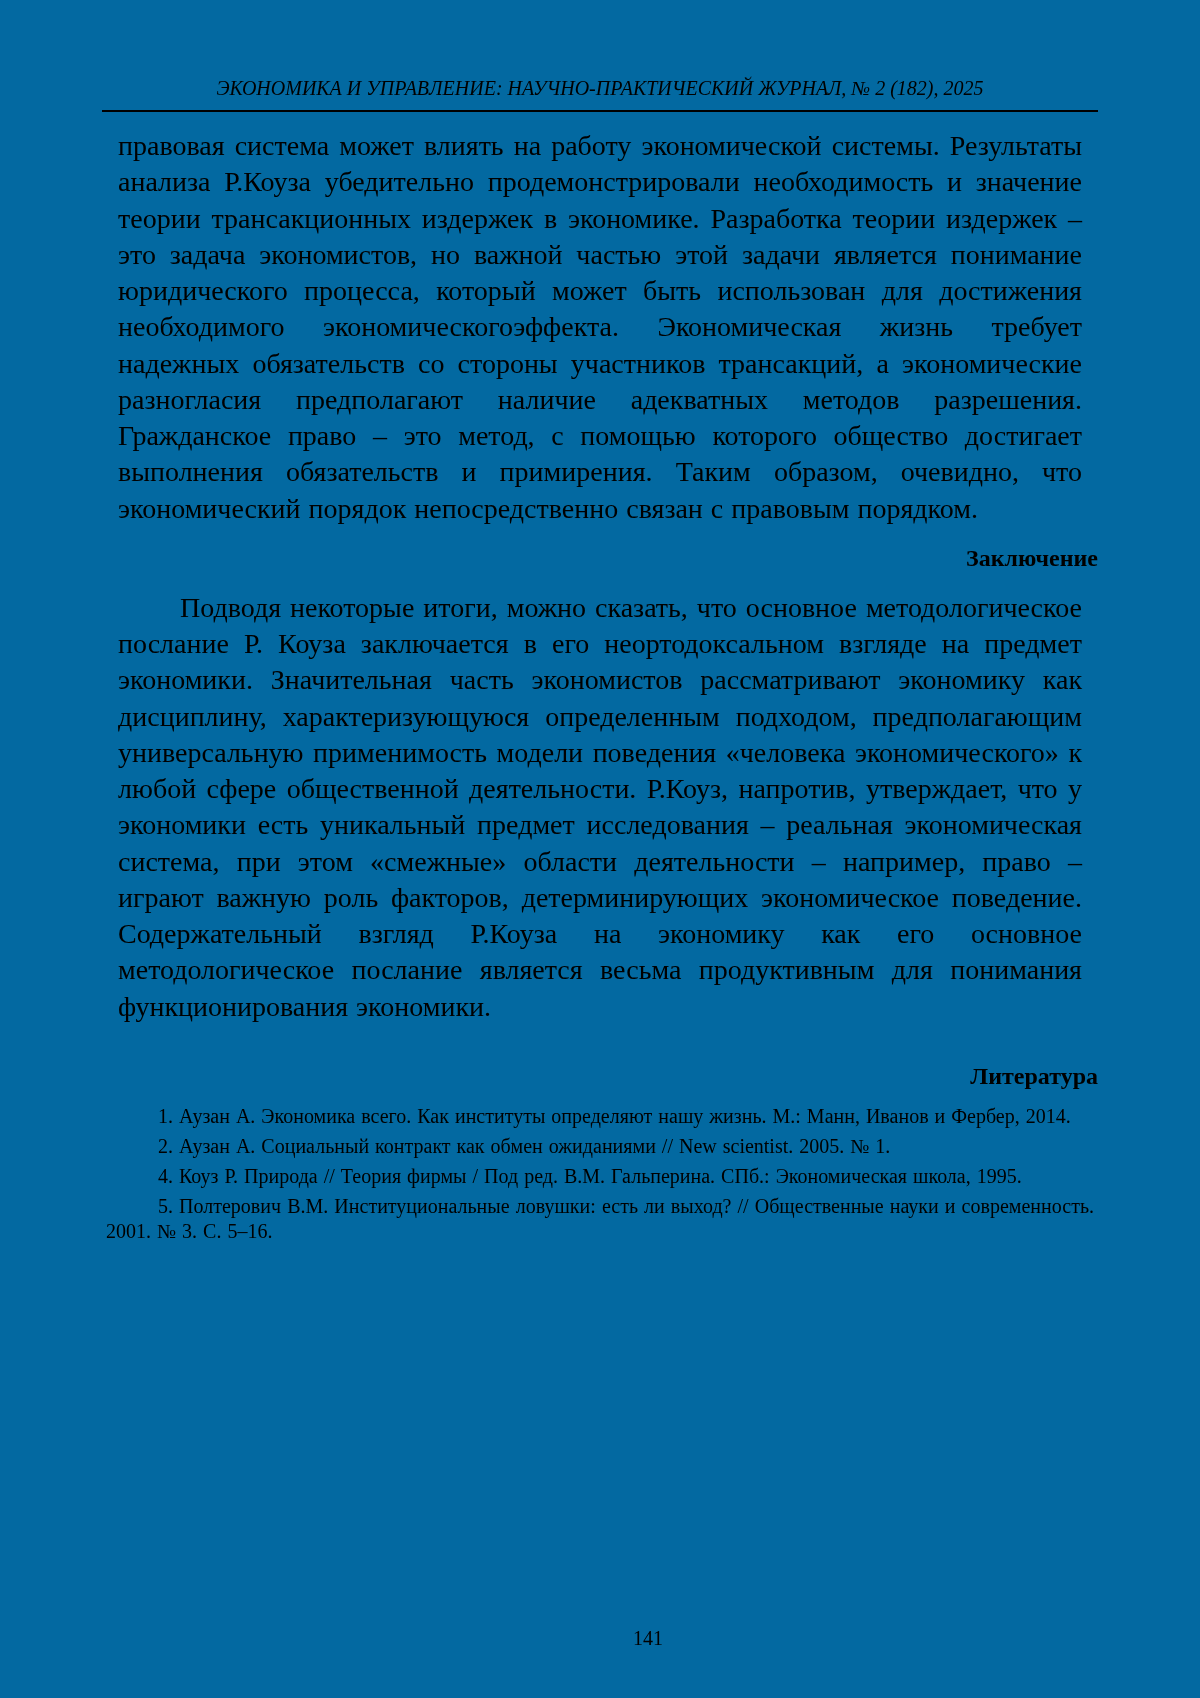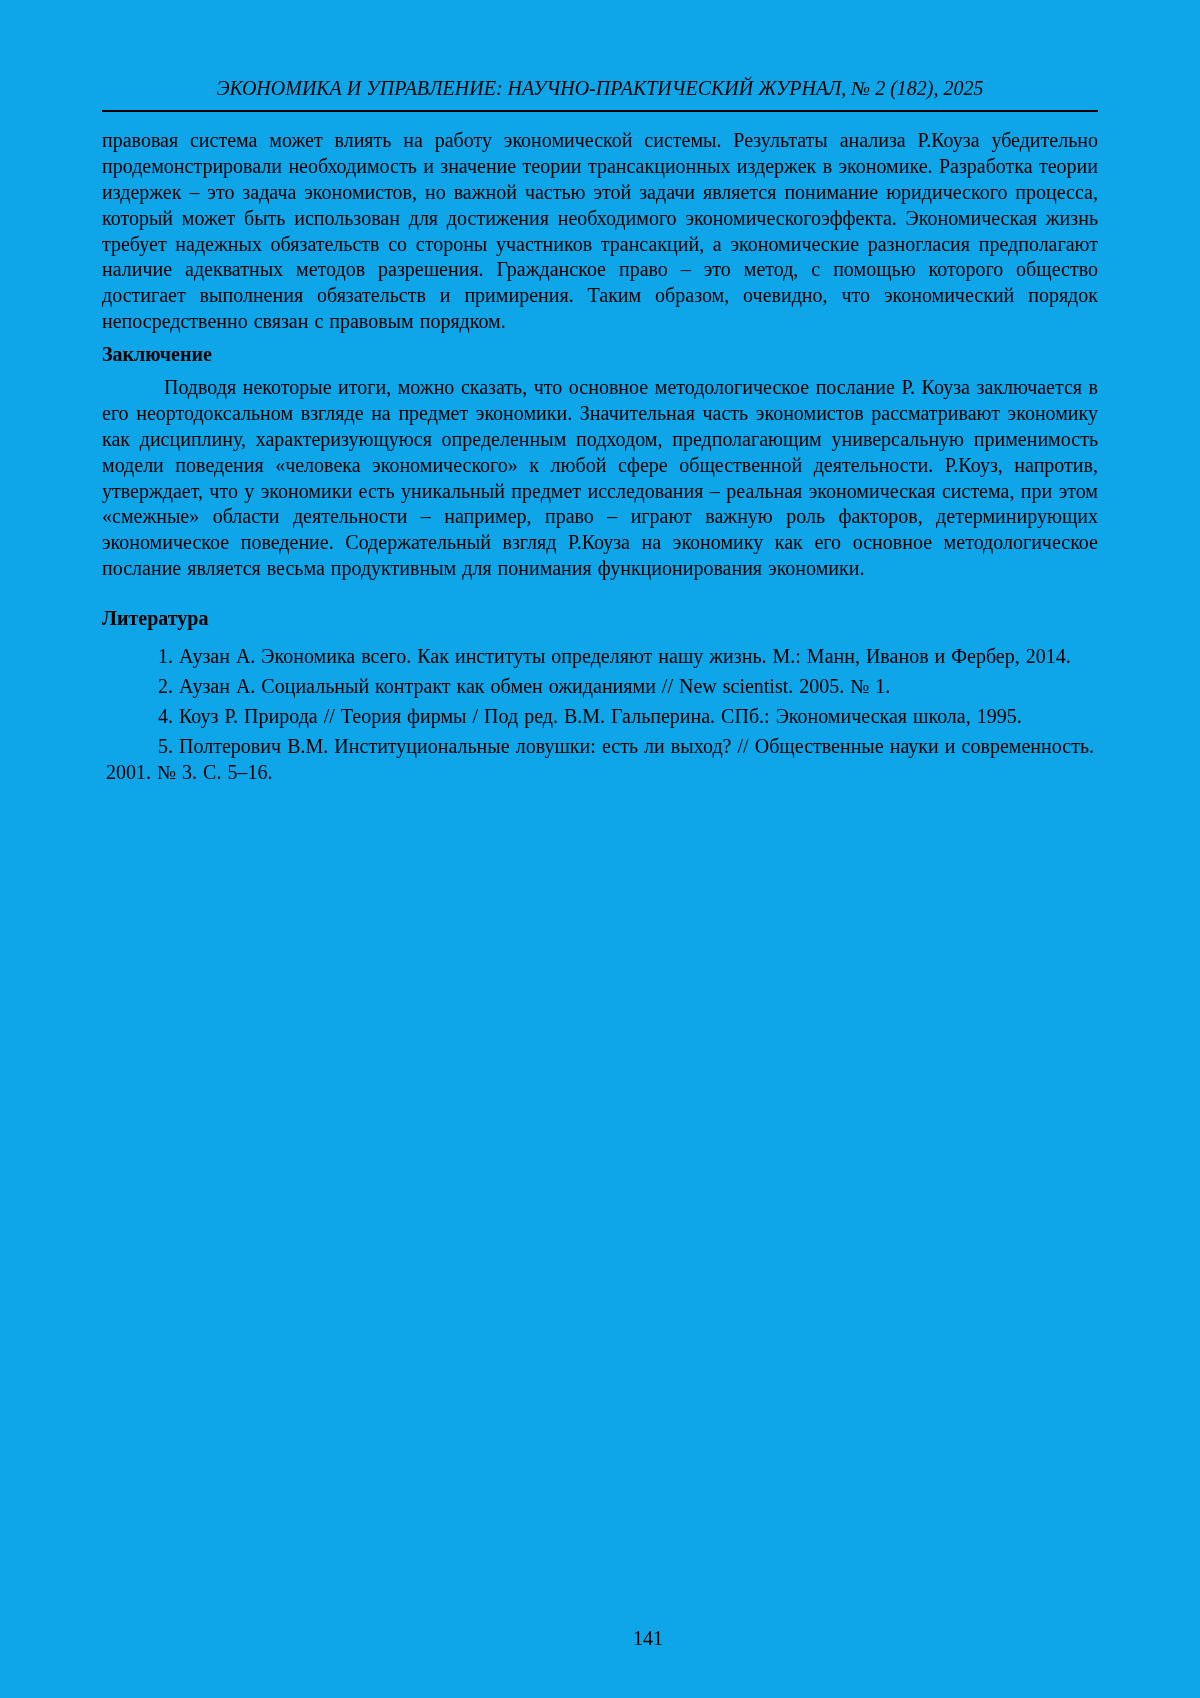--- a/index.html
+++ b/index.html
@@ -5,21 +5,21 @@
   html, body {
     margin: 0;
     padding: 0;
     background: #ffffff;
   }
   .page {
     position: relative;
     width: 1200px;
     height: 1698px;
     margin: 0 auto;
-    background: #0ea5e9;
+    background: #0369a1;
     color: #000000;
     font-family: "Liberation Serif", serif;
     box-sizing: border-box;
     padding: 76px 102px 0 102px;
     overflow: hidden;
   }
   .journal-header {
     text-align: center;
     font-style: italic;
     font-size: 20px;
@@ -27,39 +27,39 @@
     padding-bottom: 9px;
     white-space: nowrap;
   }
   .header-rule {
     border: none;
     border-top: 2px solid #000000;
     margin: 0 0 16px 0;
     height: 0;
   }
   .body-par {
-    font-size: 20px;
+    font-size: 28px;
     line-height: 1.295;
     text-align: justify;
     text-align-last: left;
-    margin: 0;
+    margin: 16px;
     word-spacing: 1px;
   }
   .par-indent {
     text-indent: 62px;
   }
   .section-heading {
-    font-size: 20px;
+    font-size: 24px;
     font-weight: bold;
-    text-align: left;
+    text-align: right;
     margin: 7px 0 7px 0;
     line-height: 1.295;
   }
   .section-heading.lit {
-    margin-top: 24px;
+    margin-top: 36px;
     margin-bottom: 12px;
   }
   .ref-item {
     font-size: 20px;
     line-height: 1.295;
     text-align: justify;
     text-align-last: left;
     text-indent: 52px;
     margin: 4px;
     word-spacing: 1px;

